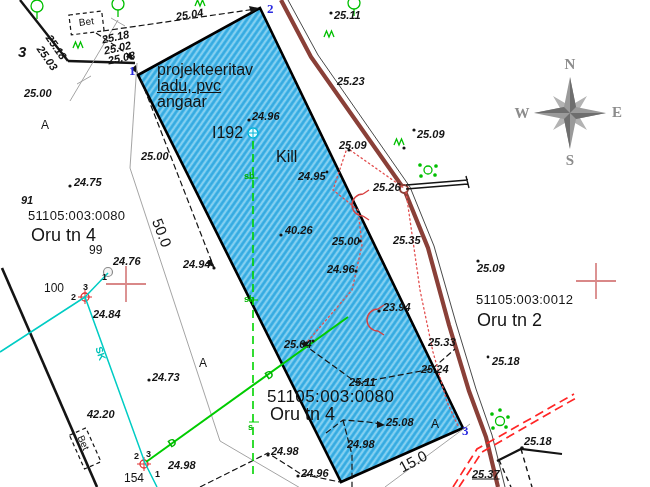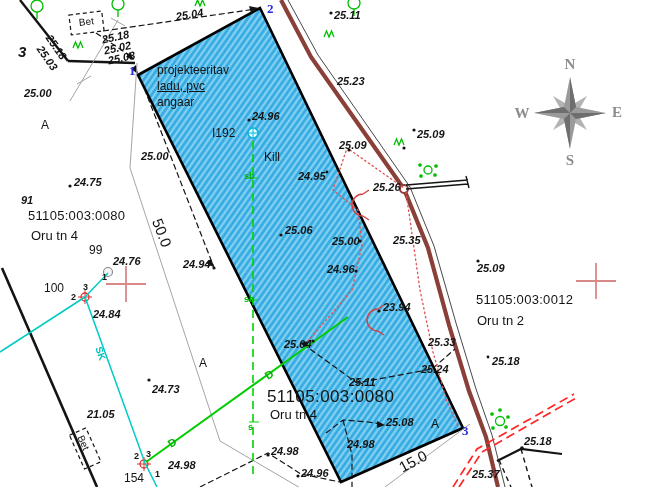--- a/index.html
+++ b/index.html
@@ -5,30 +5,30 @@
   html,body{margin:0;padding:0;background:#fff;}
   .map{position:relative;width:650px;height:487px;background:#ffffff;overflow:hidden;
        font-family:"Liberation Sans",sans-serif;}
   .map svg{position:absolute;left:0;top:0;z-index:1;}
   #labels{position:absolute;left:0;top:0;width:100%;height:100%;z-index:2;}
   .lbl{position:absolute;white-space:nowrap;transform-origin:left center;line-height:1;color:#141414;}
   .elev{font-size:11px;font-weight:700;font-style:italic;}
   .big{font-size:15px;font-weight:700;font-style:italic;}
   .parcel{font-size:13px;letter-spacing:.3px;}
   .parcel-lg{font-size:17px;letter-spacing:.4px;}
-  .street{font-size:13px;}
+  .street{font-size:18px;}
   .pt{font-size:12px;}
   .pt-s{font-size:9px;font-weight:700;}
   .vtx{font-family:"Liberation Serif",serif;font-size:13px;font-weight:700;color:#2a2ae0;}
   .dim{font-size:15px;}
   .dim15{font-size:15px;}
   .cy{font-size:10px;font-weight:700;color:#00c2b8;}
   .grn{font-size:11px;font-weight:700;color:#00b400;}
   .grn-s{font-size:9px;font-weight:700;color:#00b400;}
-  .txt{font-size:12px;}
+  .txt{font-size:16px;}
   .bet{font-size:10px;}
   .title{position:absolute;left:384px;top:5px;z-index:3;font-size:16px;font-weight:700;
          letter-spacing:1px;color:#111;}
   .cmp{position:absolute;z-index:3;font-family:"Liberation Serif",serif;font-size:15px;
        font-weight:700;color:#8c8c8c;transform:translate(-50%,-50%);}
 </style>
 </head>
 <body>
 
 <div class="map">
@@ -198,27 +198,27 @@
       <span class="lbl elev" style="left: 39px; top: 47px; transform: translateY(-50%) rotate(55deg);">25.03</span>
       <span class="lbl big" style="left: 18px; top: 51px; transform: translateY(-50%);">3</span>
       <span class="lbl elev" style="left: 24px; top: 93px; transform: translateY(-50%);">25.00</span>
       <span class="lbl pt" style="left: 41px; top: 125px; transform: translateY(-50%);">A</span>
       <span class="lbl elev" style="left: 141px; top: 156px; transform: translateY(-50%);">25.00</span>
       <span class="lbl txt" style="left: 157px; top: 70px; transform: translateY(-50%);">projekteeritav</span>
       <span class="lbl txt" style="left: 157px; top: 86px; transform: translateY(-50%); text-decoration: underline;">ladu, pvc</span>
       <span class="lbl txt" style="left: 157px; top: 102px; transform: translateY(-50%);">angaar</span>
       <span class="lbl elev" style="left: 252px; top: 116px; transform: translateY(-50%);">24.96</span>
       <span class="lbl txt" style="left: 212px; top: 133px; transform: translateY(-50%);">I192</span>
-      <span class="lbl txt" style="left: 264px; top: 157px; transform: translateY(-50%);">Kill</span>
+      <span class="lbl txt" style="left: 276px; top: 157px; transform: translateY(-50%);">Kill</span>
       <span class="lbl elev" style="left: 300px; top: 81px; transform: translateY(-50%); margin-left: 37px;">25.23</span>
       <span class="lbl elev" style="left: 339px; top: 145px; transform: translateY(-50%);">25.09</span>
       <span class="lbl elev" style="left: 417px; top: 134px; transform: translateY(-50%);">25.09</span>
       <span class="lbl elev" style="left: 373px; top: 187px; transform: translateY(-50%);">25.26</span>
       <span class="lbl elev" style="left: 298px; top: 176px; transform: translateY(-50%);">24.95</span>
-      <span class="lbl elev" style="left: 285px; top: 230px; transform: translateY(-50%);">25.06</span>
+      <span class="lbl elev" style="left: 285px; top: 230px; transform: translateY(-50%);">40.26</span>
       <span class="lbl elev" style="left: 332px; top: 241px; transform: translateY(-50%);">25.00</span>
       <span class="lbl elev" style="left: 393px; top: 240px; transform: translateY(-50%);">25.35</span>
       <span class="lbl elev" style="left: 327px; top: 269px; transform: translateY(-50%);">24.96</span>
       <span class="lbl elev" style="left: 383px; top: 307px; transform: translateY(-50%);">23.94</span>
       <span class="lbl elev" style="left: 74px; top: 182px; transform: translateY(-50%);">24.75</span>
       <span class="lbl elev" style="left: 21px; top: 200px; transform: translateY(-50%);">91</span>
       <span class="lbl parcel" style="left: 28px; top: 215px; transform: translateY(-50%);">51105:003:0080</span>
       <span class="lbl street" style="left: 31px; top: 235px; transform: translateY(-50%);">Oru tn 4</span>
       <span class="lbl dim" style="left: 157px; top: 219px; transform: translateY(-50%) rotate(69deg);">50.0</span>
       <span class="lbl elev" style="left: 183px; top: 264px; transform: translateY(-50%);">24.94</span>
@@ -237,39 +237,39 @@
       <span class="lbl elev" style="left: 421px; top: 369px; transform: translateY(-50%);">25.24</span>
       <span class="lbl elev" style="left: 349px; top: 382px; transform: translateY(-50%);">25.11</span>
       <span class="lbl elev" style="left: 284px; top: 344px; transform: translateY(-50%);">25.04</span>
       <span class="lbl parcel-lg" style="left: 267px; top: 396px; transform: translateY(-50%);">51105:003:0080</span>
       <span class="lbl street" style="left: 270px; top: 414px; transform: translateY(-50%);">Oru tn 4</span>
       <span class="lbl elev" style="left: 386px; top: 422px; transform: translateY(-50%);">25.08</span>
       <span class="lbl elev" style="left: 347px; top: 444px; transform: translateY(-50%);">24.98</span>
       <span class="lbl pt" style="left: 431px; top: 424px; transform: translateY(-50%);">A</span>
       <span class="lbl vtx" style="left: 462px; top: 430px; transform: translateY(-50%);">3</span>
       <span class="lbl dim15" style="left: 400px; top: 468px; transform: translateY(-50%) rotate(-28deg);">15.0</span>
-      <span class="lbl elev" style="left: 152px; top: 377px; transform: translateY(-50%); margin-top: 12px;">24.73</span>
+      <span class="lbl elev" style="left: 152px; top: 377px; transform: translateY(-50%);">24.73</span>
       <span class="lbl pt" style="left: 199px; top: 363px; transform: translateY(-50%);">A</span>
       <span class="lbl cy" style="left: 98px; top: 347px; transform: translateY(-50%) rotate(71deg);">SK</span>
-      <span class="lbl elev" style="left: 87px; top: 414px; transform: translateY(-50%);">21.05</span>
+      <span class="lbl elev" style="left: 87px; top: 414px; transform: translateY(-50%);">42.20</span>
       <span class="lbl bet" style="left: 80px; top: 436px; transform: translateY(-50%) rotate(66deg);">Bet</span>
       <span class="lbl grn" style="left: 169px; top: 445px; transform: translateY(-50%) rotate(-34deg);">D</span>
       <span class="lbl grn" style="left: 266px; top: 377px; transform: translateY(-50%) rotate(-34deg);">D</span>
       <span class="lbl grn-s" style="left: 248px; top: 427px; transform: translateY(-50%);">s</span>
       <span class="lbl grn-s" style="left: 244px; top: 176px; transform: translateY(-50%);">sb</span>
       <span class="lbl grn-s" style="left: 244px; top: 299px; transform: translateY(-50%);">sb</span>
       <span class="lbl pt-s" style="left: 134px; top: 456px; transform: translateY(-50%);">2</span>
       <span class="lbl pt-s" style="left: 146px; top: 454px; transform: translateY(-50%);">3</span>
       <span class="lbl elev" style="left: 168px; top: 465px; transform: translateY(-50%);">24.98</span>
       <span class="lbl pt-s" style="left: 155px; top: 474px; transform: translateY(-50%);">1</span>
       <span class="lbl pt" style="left: 124px; top: 478px; transform: translateY(-50%);">154</span>
       <span class="lbl elev" style="left: 271px; top: 451px; transform: translateY(-50%);">24.98</span>
       <span class="lbl elev" style="left: 301px; top: 473px; transform: translateY(-50%);">24.96</span>
       <span class="lbl elev" style="left: 524px; top: 441px; transform: translateY(-50%);">25.18</span>
-      <span class="lbl elev" style="left: 472px; top: 474px; transform: translateY(-50%);">25.37</span>
+      <span class="lbl elev" style="left: 472px; top: 474px; transform: translateY(-50%); text-decoration: underline;">25.37</span>
       <span class="lbl vtx" style="left: 129px; top: 70px; transform: translateY(-50%);">1</span>
       <span class="lbl vtx" style="left: 267px; top: 8px; transform: translateY(-50%);">2</span>
       <span class="lbl bet" style="left: 79px; top: 23px; transform: translateY(-50%) rotate(-7deg);">Bet</span>
     </div>
 
 
   <span class="cmp" style="left:570px;top:64px">N</span>
   <span class="cmp" style="left:617px;top:112px">E</span>
   <span class="cmp" style="left:570px;top:160px">S</span>
   <span class="cmp" style="left:522px;top:113px">W</span>

